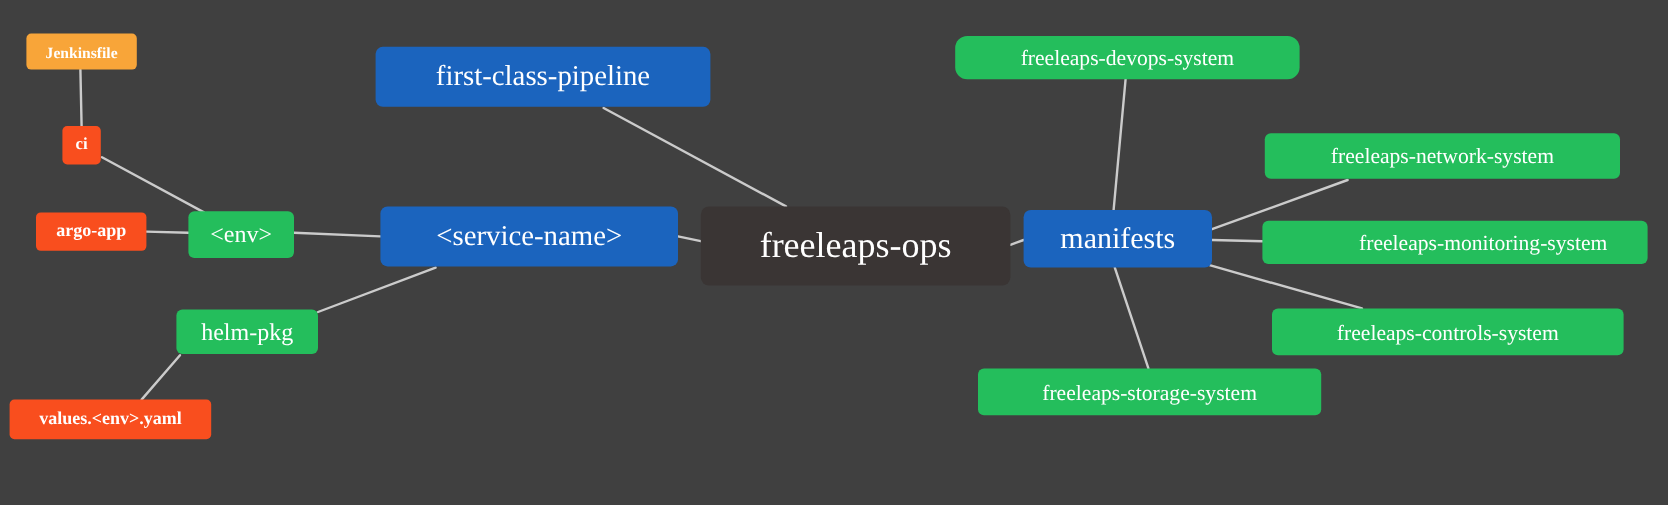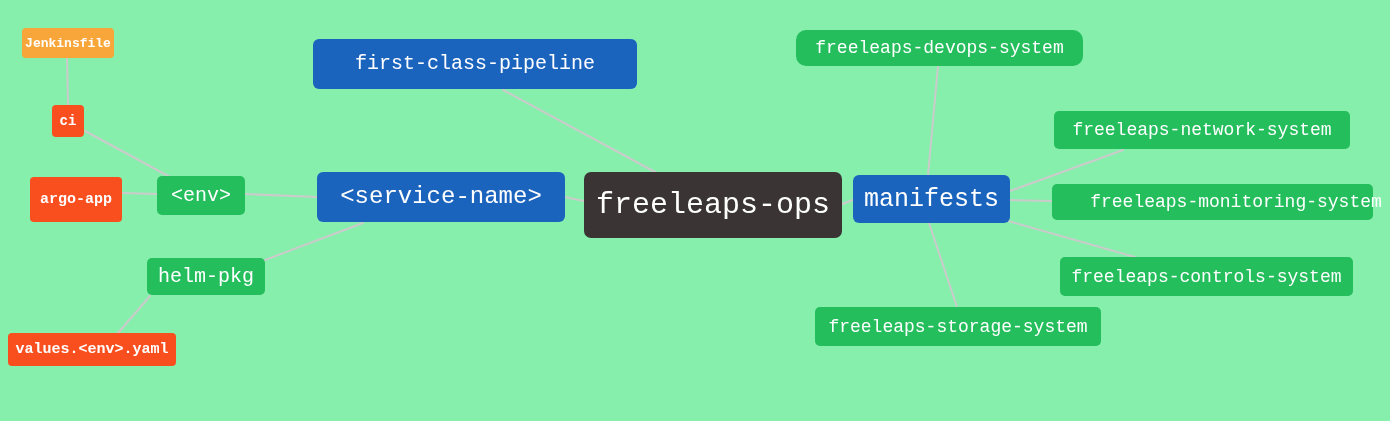--- a/index.html
+++ b/index.html
@@ -4,23 +4,23 @@
 <style>
   html, body {
     margin: 0;
     padding: 0;
     background: #ffffff;
   }
   .canvas {
     position: relative;
     width: 1390px;
     height: 421px;
-    background: #86efac;
+    background: #404040;
     overflow: hidden;
-    font-family: Liberation Mono, monospace;
+    font-family: Liberation Serif, serif;
   }
   .edges {
     position: absolute;
     left: 0;
     top: 0;
     width: 1390px;
     height: 421px;
     pointer-events: none;
   }
   .edges line {
@@ -65,29 +65,29 @@
     <line x1="1010" y1="191" x2="1123" y2="150"></line>
     <line x1="1010" y1="200" x2="1052" y2="201"></line>
     <line x1="1008" y1="221" x2="1135" y2="257"></line>
     <line x1="929" y1="223" x2="957" y2="307"></line>
   </svg>
 
   <div class="node amber" style="left:22px; top:28px; width:92px; height:30px; font-size:13px;">Jenkinsfile</div>
 
   <div class="node red" style="left:52px; top:105px; width:32px; height:32px; font-size:14px;">ci</div>
 
-  <div class="node red" style="left:30px; top:177px; width:92px; height:45px; font-size:15px;">argo-app</div>
+  <div class="node red" style="left:30px; top:177px; width:92px; height:32px; font-size:15px;">argo-app</div>
 
   <div class="node green" style="left:147px; top:258px; width:118px; height:37px; font-size:20px;">helm-pkg</div>
 
   <div class="node green" style="left:157px; top:176px; width:88px; height:39px; font-size:20px;">&lt;env&gt;</div>
 
   <div class="node red" style="left:8px; top:333px; width:168px; height:33px; font-size:15px;">values.&lt;env&gt;.yaml</div>
 
-  <div class="node blue" style="left:313px; top:39px; width:324px; height:50px; font-size:20px;">first-class-pipeline</div>
+  <div class="node blue" style="left:313px; top:39px; width:279px; height:50px; font-size:24px;">first-class-pipeline</div>
 
   <div class="node blue" style="left:317px; top:172px; width:248px; height:50px; font-size:24px;">&lt;service-name&gt;</div>
 
   <div class="node dark" style="left:584px; top:172px; width:258px; height:66px; font-size:30px;">freeleaps-ops</div>
 
   <div class="node blue" style="left:853px; top:175px; width:157px; height:48px; font-size:25px;text-align:center;">manifests</div>
 
   <div class="node green" style="left:796px; top:30px; width:287px; height:36px; font-size:18px;border-radius:10px;">freeleaps-devops-system</div>
 
   <div class="node green" style="left:1054px; top:111px; width:296px; height:38px; font-size:18px;">freeleaps-network-system</div>

